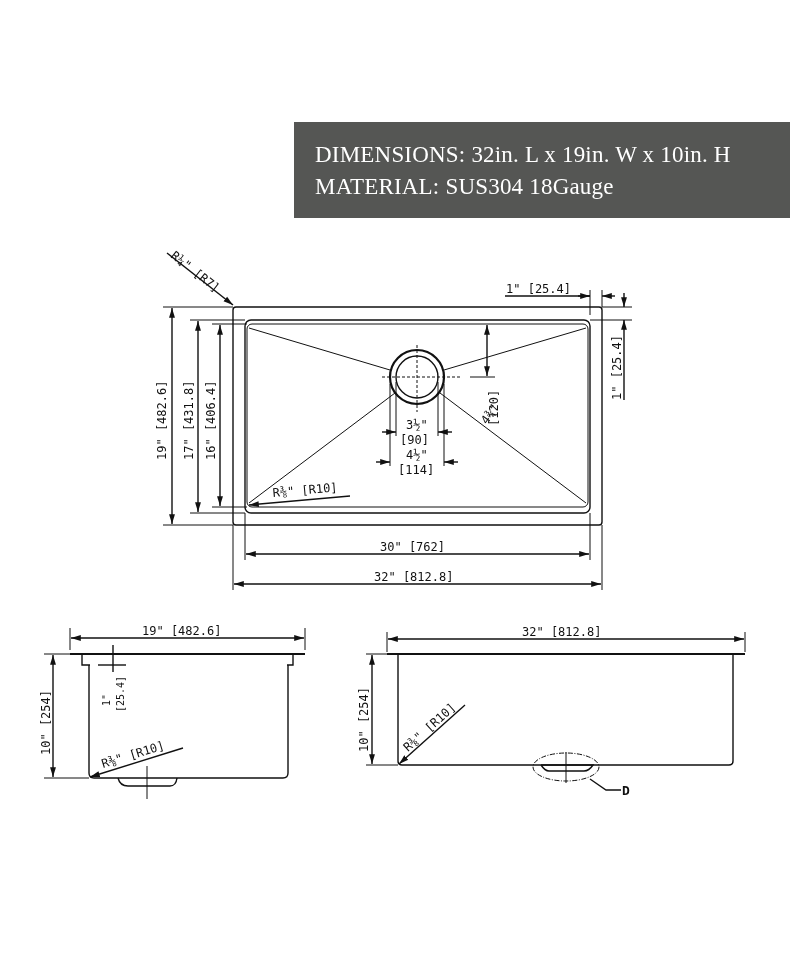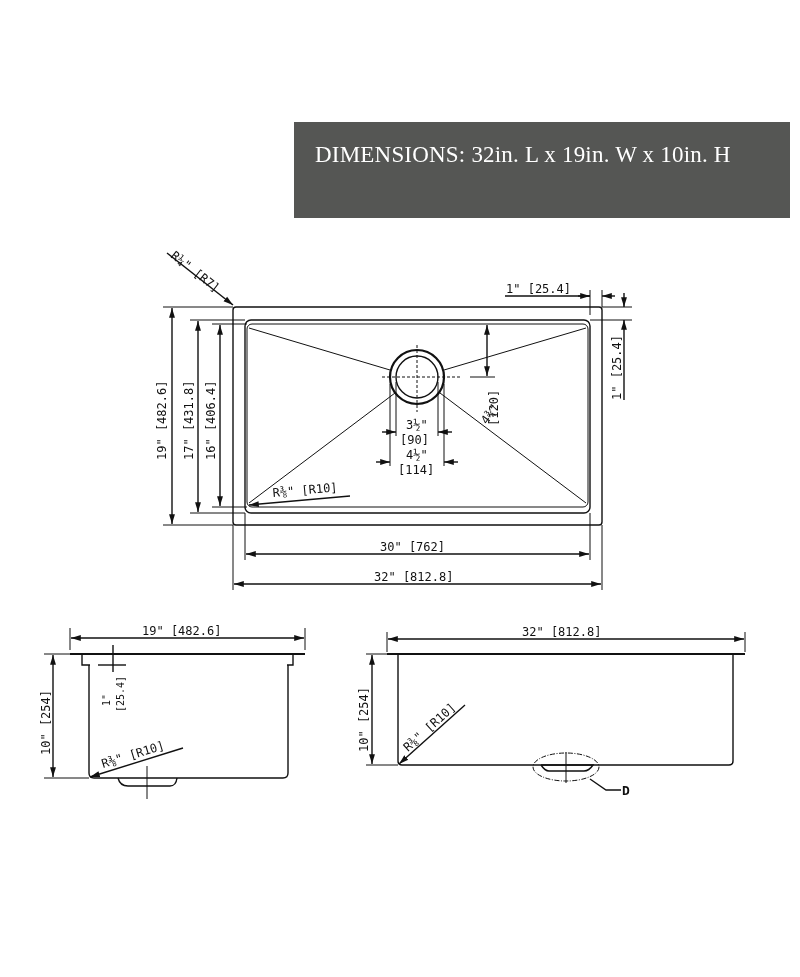--- a/index.html
+++ b/index.html
@@ -16,20 +16,21 @@
   .ln { stroke: #111; stroke-width: 1.4; fill: none; }
   .thk { stroke: #111; stroke-width: 2.2; fill: none; }
   .thin { stroke: #111; stroke-width: 1; fill: none; }
   .dash { stroke: #111; stroke-width: 1; fill: none; stroke-dasharray: 3 2; }
 </style>
 </head>
 <body>
 
 <div class="banner">
   <div>DIMENSIONS: 32in. L x 19in. W x 10in. H</div>
+  <div>MATERIAL: SUS304 18Gauge</div>
 </div>
 
 <svg width="800" height="977" viewBox="0 0 800 977">
   <defs>
     <marker id="ar" viewBox="0 0 10 10" refX="10" refY="5" markerWidth="7" markerHeight="7" orient="auto-start-reverse">
       <path d="M0,2 L10,5 L0,8 z" fill="#111"></path>
     </marker>
   </defs>
 
   <g>

